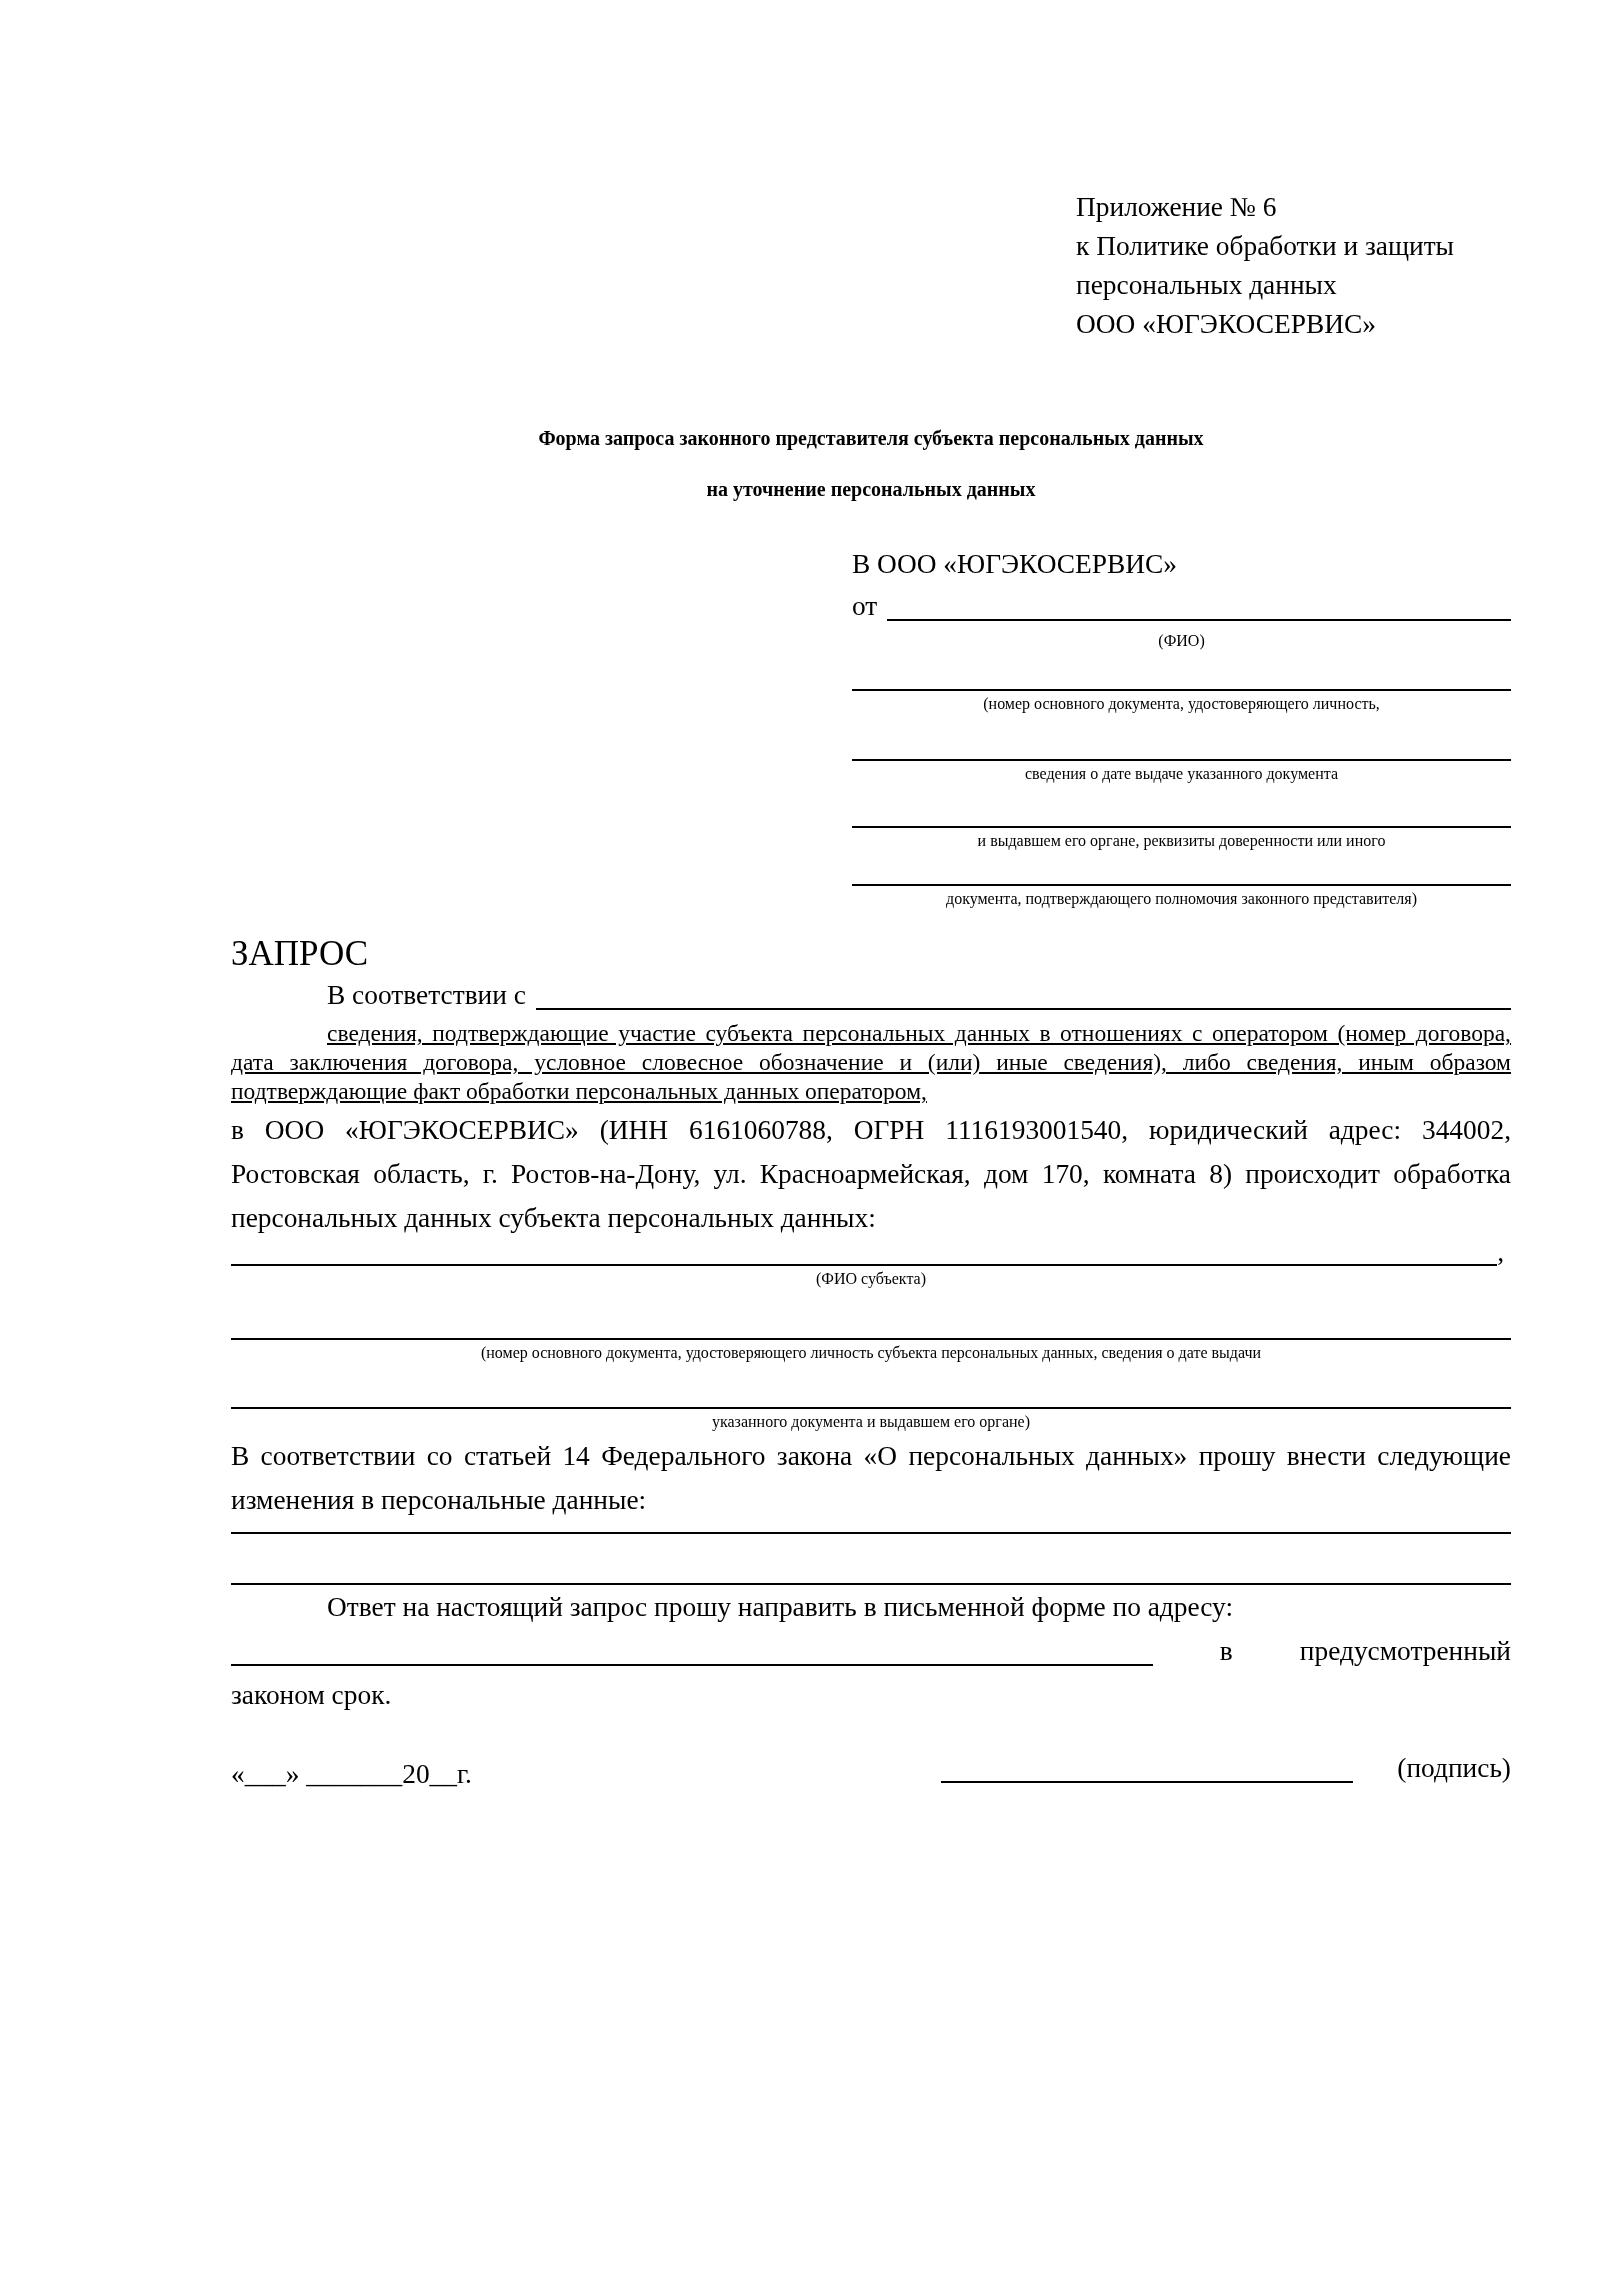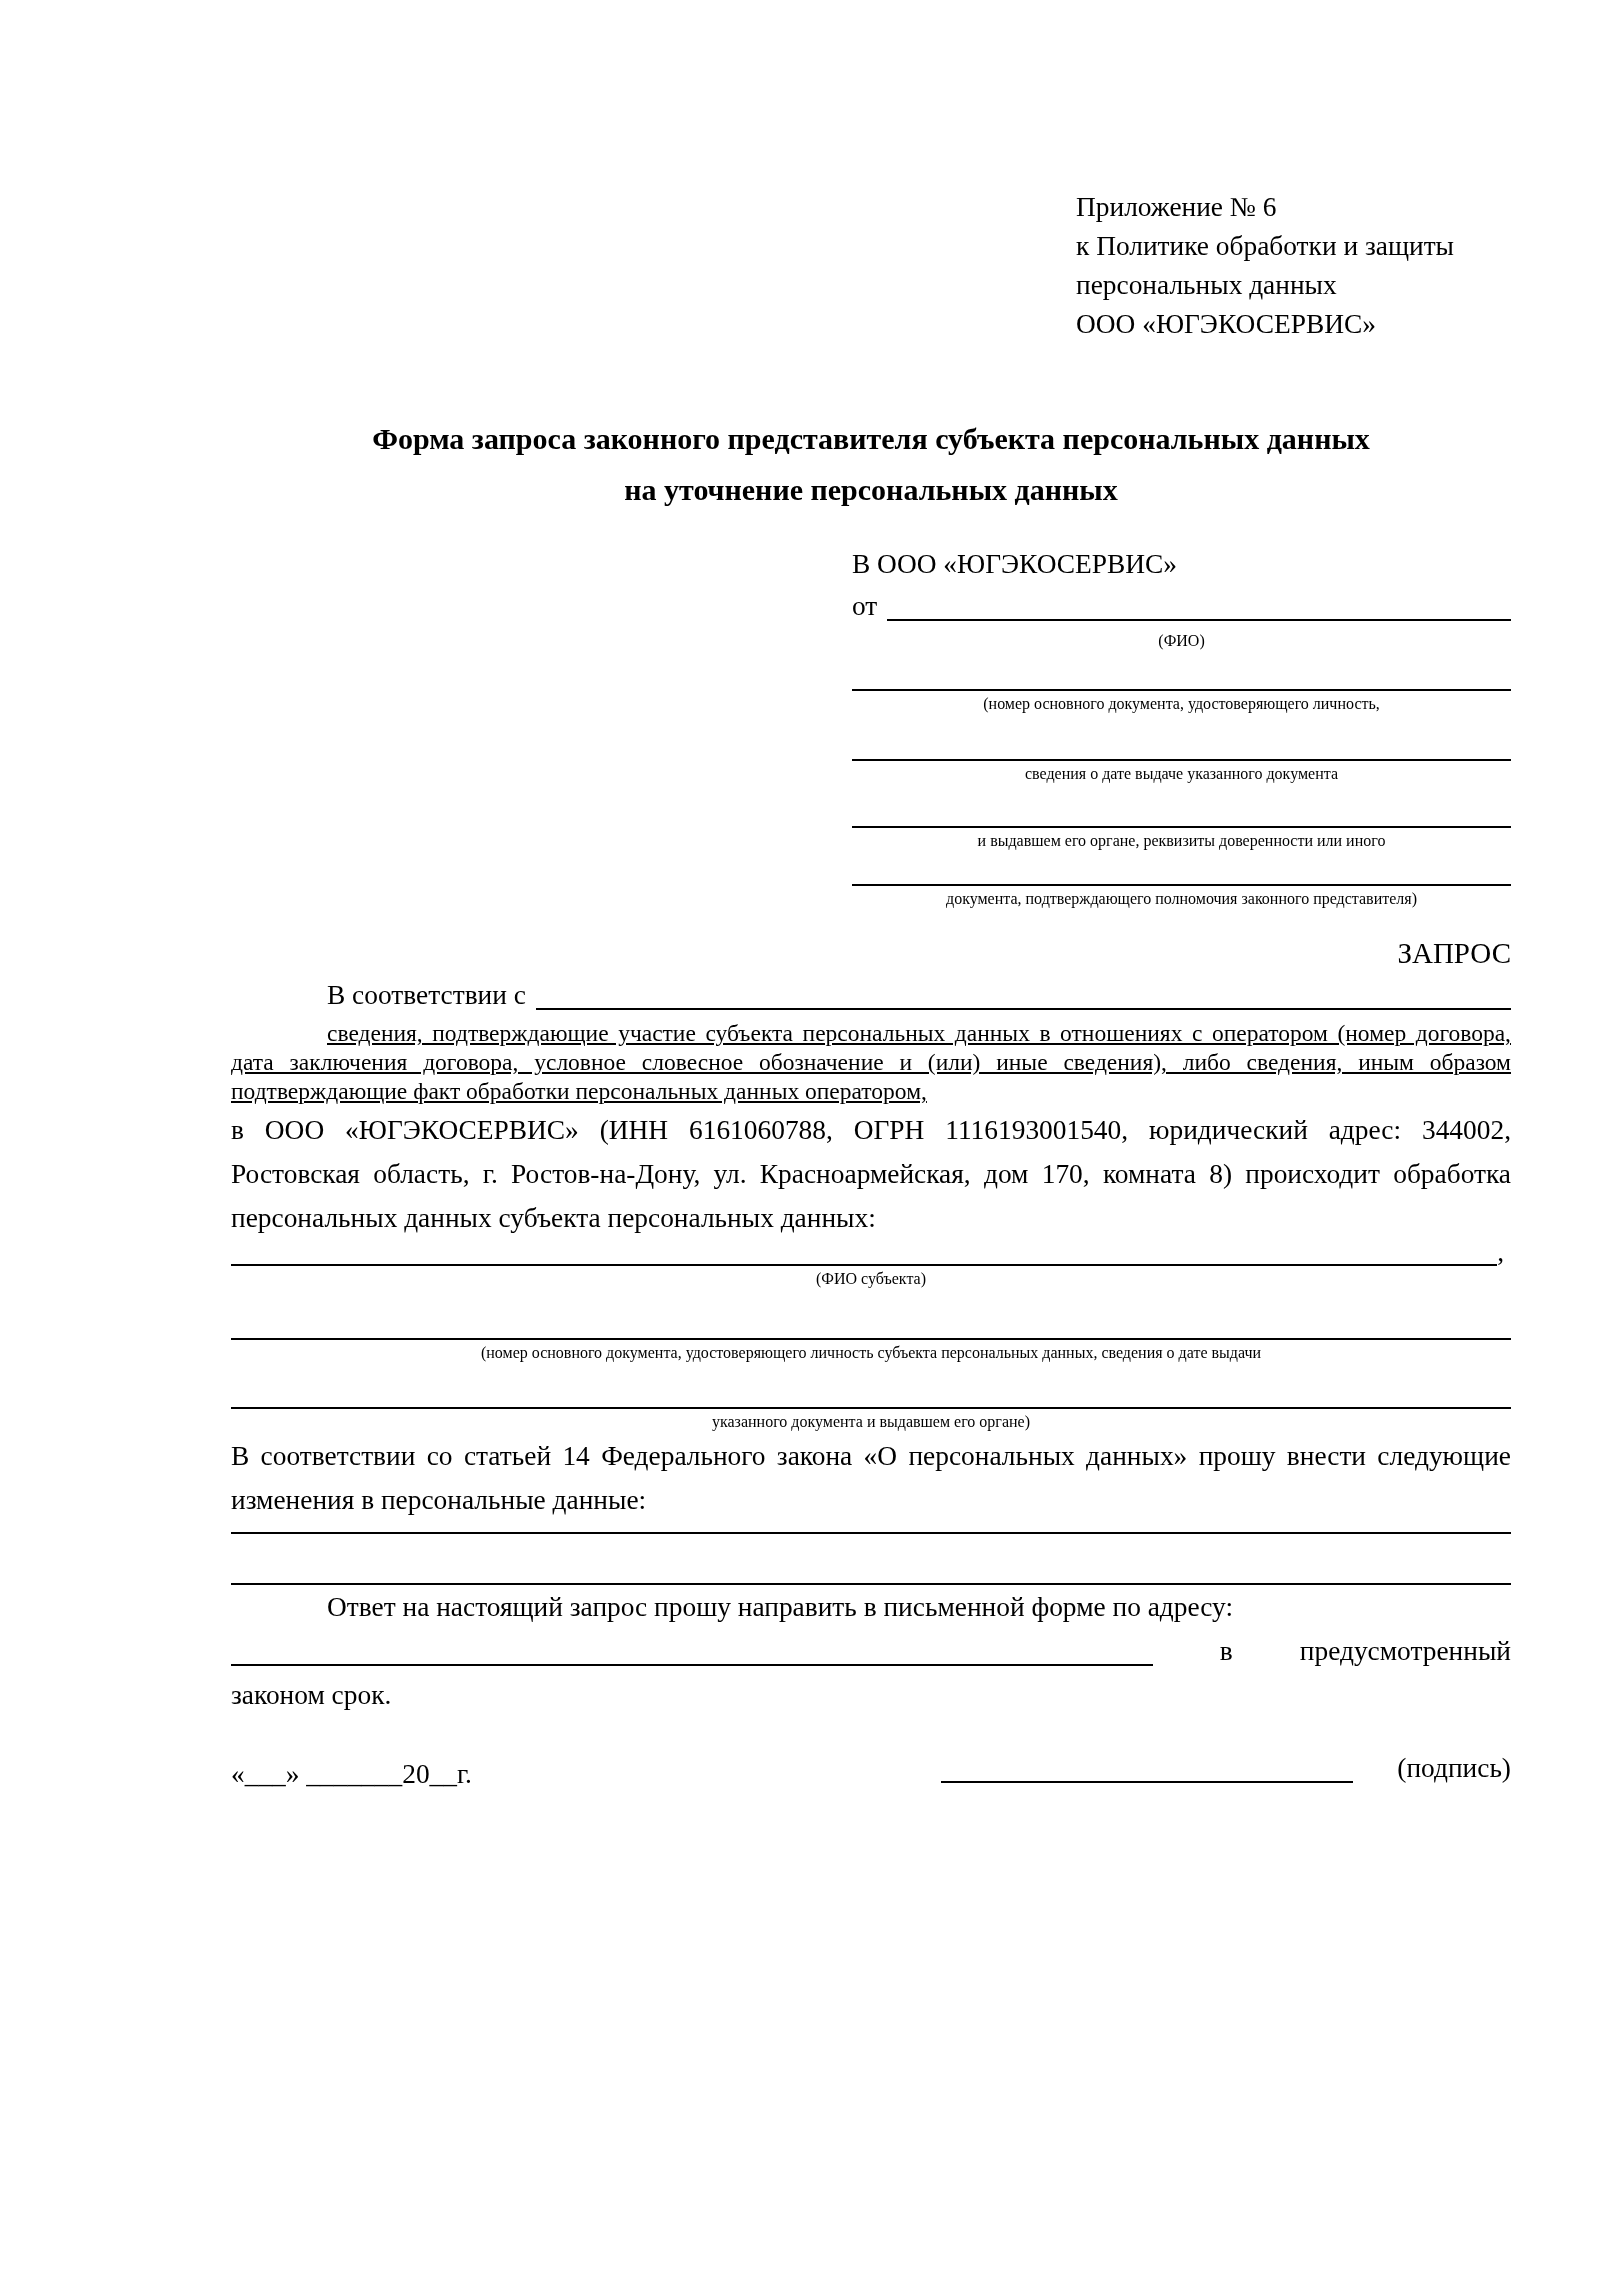--- a/index.html
+++ b/index.html
@@ -18,21 +18,21 @@
     font-size: 27.4px;
     margin-top: 31px;
   }
   
   .annex { margin-left: 845px; line-height: 39px; }
   
   .title {
     margin-top: 69px;
     text-align: center;
     font-weight: bold;
-    font-size: 30px;
+    font-size: 20px;
     line-height: 51px;
   }
   
   .recipient { margin-left: 621px; margin-top: 29px; width: 659px; }
   .r-to { line-height: 41px; }
   .fill-row { display: flex; line-height: 43px; }
   .fill-row .label { white-space: nowrap; }
   .fill {
     flex: 1;
     border-bottom: 2.9px solid #000;
@@ -42,21 +42,21 @@
   .cap {
     font-size: 16px;
     line-height: 25.5px;
     text-align: center;
   }
   .blank { border-bottom: 2.9px solid #000; }
   .b36 { height: 35px; } .b44 { height: 43px; } .b40 { height: 39px; }
   .b32 { height: 31px; } .b48 { height: 47px; } .b42 { height: 41px; }
   .b10 { height: 9.8px; } .b50 { height: 49px; }
   
-  .zapros { margin-top: 21.6px; text-align: right; line-height: 41px; font-size: 29px; }
+  .zapros { margin-top: 21.6px; text-align: left; line-height: 41px; font-size: 35px; }
   .intro-row { display: flex; line-height: 43px; justify-content: space-between; }
   .intro-row .label { margin-left: 96px; white-space: nowrap; }
   .small-note {
     margin: 2px 0 0 0;
     font-size: 23.5px;
     line-height: 29px;
     text-align: justify;
     text-indent: 96px;
     text-decoration: underline;
   }

